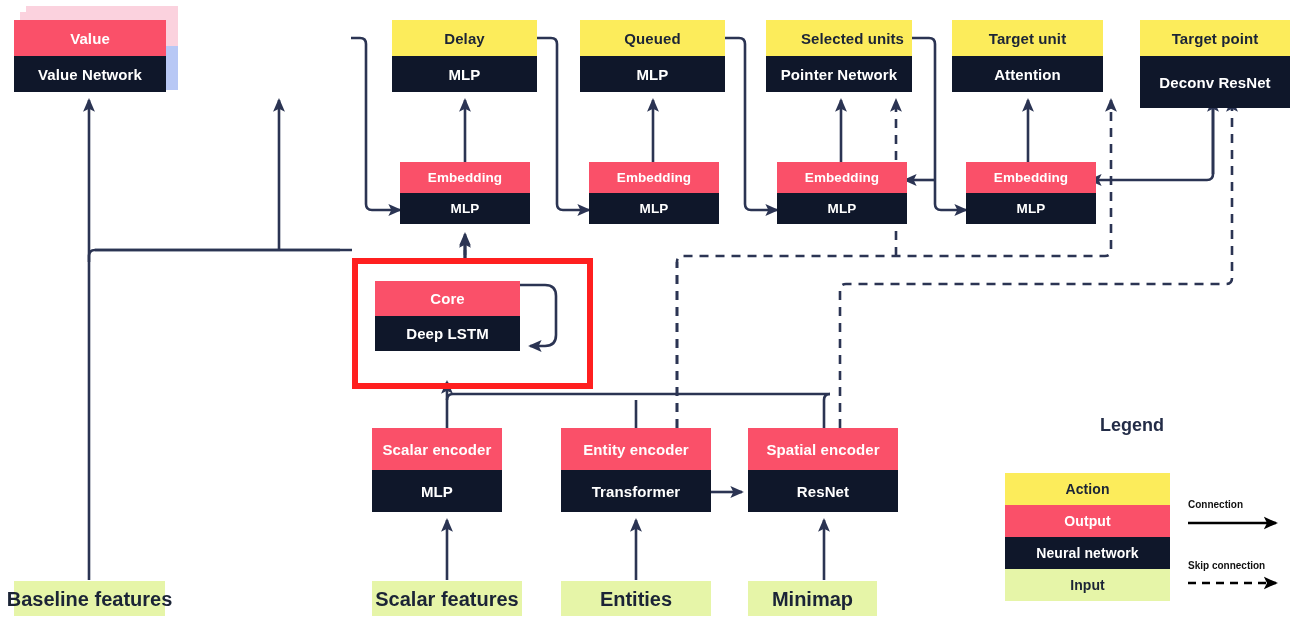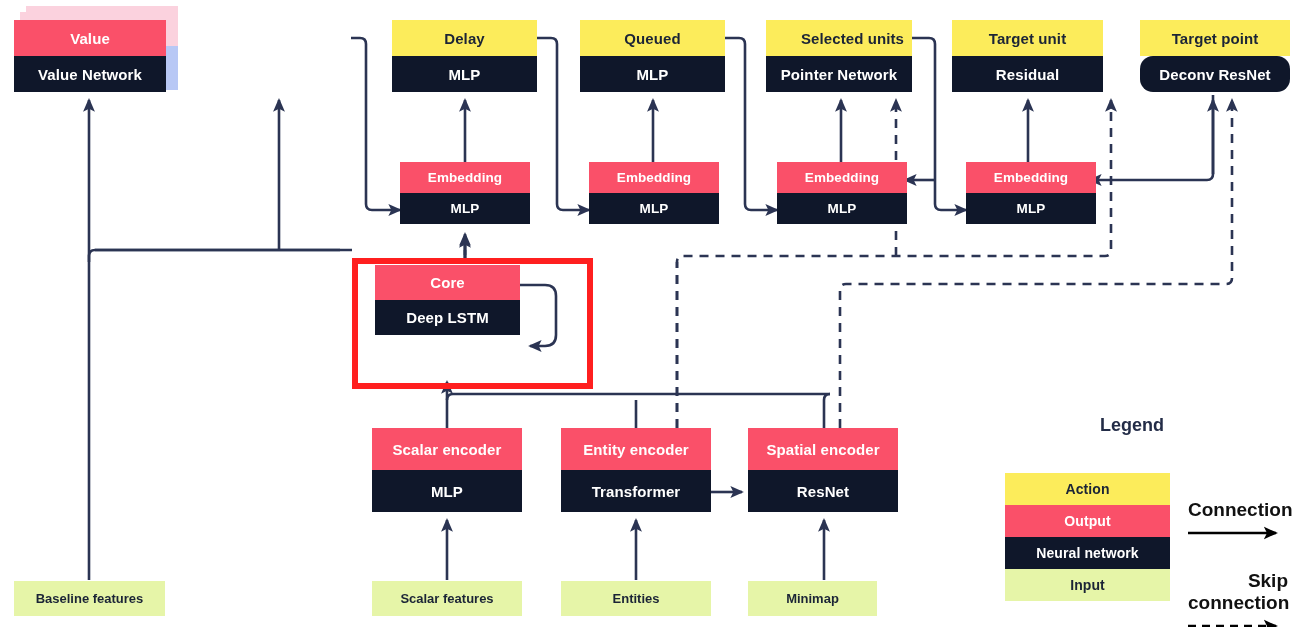--- a/index.html
+++ b/index.html
@@ -34,41 +34,41 @@
   .emb .cell{font-size:13.5px;font-weight:600;}
 
   
   .enc .cell{font-size:15px;font-weight:700;}
 
   
   .chip{
     position:absolute;z-index:3;box-sizing:border-box;
     background:#E6F5A8;color:#1b2436;
     display:flex;align-items:center;justify-content:center;
-    font-size:13px;font-weight:700;white-space:nowrap;line-height:1;
+    font-size:20px;font-weight:700;white-space:nowrap;line-height:1;
   }
 
   
   #core-highlight{
     position:absolute;z-index:2;
     border:6px solid #FF1F1F;background:transparent;
     left:352px;top:258px;width:229px;height:119px;
   }
 
   
   #legend{position:absolute;z-index:3;left:976px;top:415px;width:312px;height:205px;}
   #legend-title{
     position:absolute;left:0;top:0;width:312px;text-align:center;
     font-size:18px;font-weight:700;color:#232c47;
   }
   #legend-swatches{position:absolute;left:29px;top:58px;width:165px;}
   #legend-swatches .cell{height:32px;font-size:14px;font-weight:700;}
   #legend-arrows{position:absolute;left:212px;top:84px;width:100px;}
   .lg-label{
-    text-align:right;font-size:19px;font-weight:700;color:#111;line-height:1.15;
+    text-align:left;font-size:10px;font-weight:700;color:#111;line-height:1.15;
     white-space:nowrap;
   }
   #lg-skip-label{margin-top:30px;white-space:normal;}
   .lg-arrow-svg{display:block;margin:5px auto 0;}
 </style>
 </head>
 <body>
 
 <div id="stage">
 
@@ -171,26 +171,26 @@
     <div class="cell c-nn" style="height:36px;">MLP</div>
   </div>
 
   <div class="node" style="left:766px;top:20px;width:146px;">
     <div class="cell c-action" style="height:36px;padding-left:27px;">Selected units</div>
     <div class="cell c-nn" style="height:36px;">Pointer Network</div>
   </div>
 
   <div class="node" style="left:952px;top:20px;width:151px;">
     <div class="cell c-action" style="height:36px;">Target unit</div>
-    <div class="cell c-nn" style="height:36px;">Residual</div>
+    <div class="cell c-nn" style="height:36px;">Attention</div>
   </div>
 
   <div class="node" style="left:1140px;top:20px;width:150px;">
     <div class="cell c-action" style="height:36px;">Target point</div>
-    <div class="cell c-nn" style="height:36px;border-radius:13px;">Deconv ResNet</div>
+    <div class="cell c-nn" style="height:52px;">Deconv ResNet</div>
   </div>
 
   <div class="node emb" style="left:400px;top:162px;width:130px;">
     <div class="cell c-output" style="height:31px;">Embedding</div>
     <div class="cell c-nn" style="height:31px;">MLP</div>
   </div>
 
   <div class="node emb" style="left:589px;top:162px;width:130px;">
     <div class="cell c-output" style="height:31px;">Embedding</div>
     <div class="cell c-nn" style="height:31px;">MLP</div>
@@ -200,26 +200,26 @@
     <div class="cell c-output" style="height:31px;">Embedding</div>
     <div class="cell c-nn" style="height:31px;">MLP</div>
   </div>
 
   <div class="node emb" style="left:966px;top:162px;width:130px;">
     <div class="cell c-output" style="height:31px;">Embedding</div>
     <div class="cell c-nn" style="height:31px;">MLP</div>
   </div>
 
   <div id="core-highlight"></div>
-  <div class="node" style="left:375px;top:265px;width:145px;">
+  <div class="node" style="left:375px;top:281px;width:145px;">
     <div class="cell c-output" style="height:35px;">Core</div>
     <div class="cell c-nn" style="height:35px;">Deep LSTM</div>
   </div>
 
-  <div class="node enc" style="left:372px;top:428px;width:150px;">
+  <div class="node enc" style="left:372px;top:428px;width:130px;">
     <div class="cell c-output" style="height:42px;">Scalar encoder</div>
     <div class="cell c-nn" style="height:42px;">MLP</div>
   </div>
 
   <div class="node enc" style="left:561px;top:428px;width:150px;">
     <div class="cell c-output" style="height:42px;">Entity encoder</div>
     <div class="cell c-nn" style="height:42px;">Transformer</div>
   </div>
 
   <div class="node enc" style="left:748px;top:428px;width:150px;">

